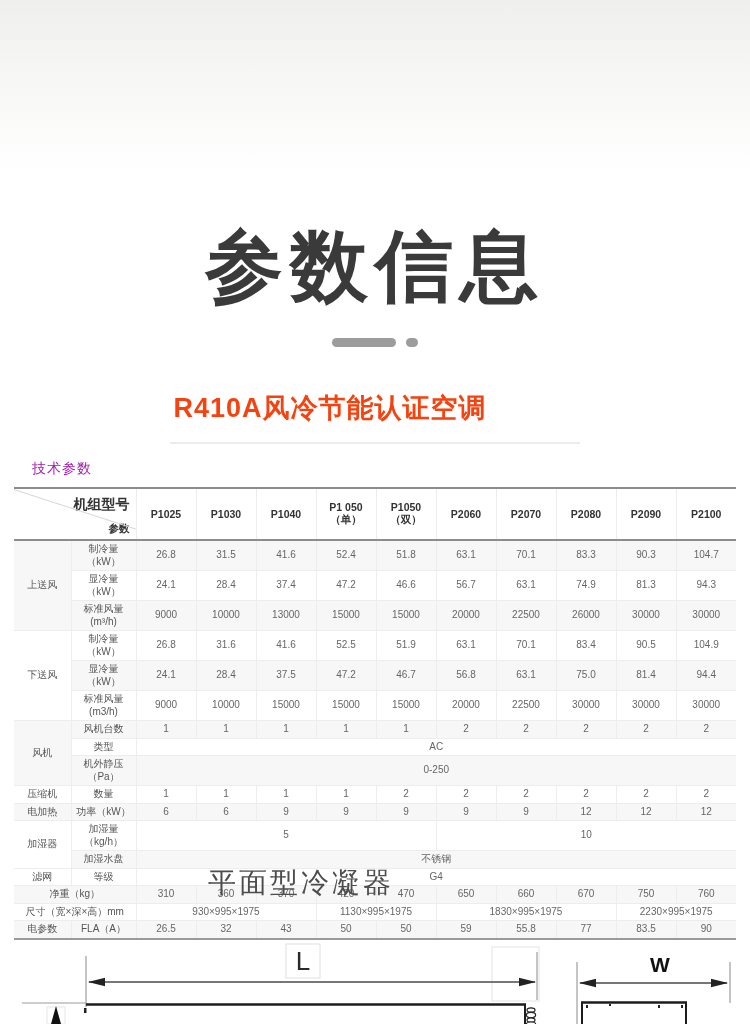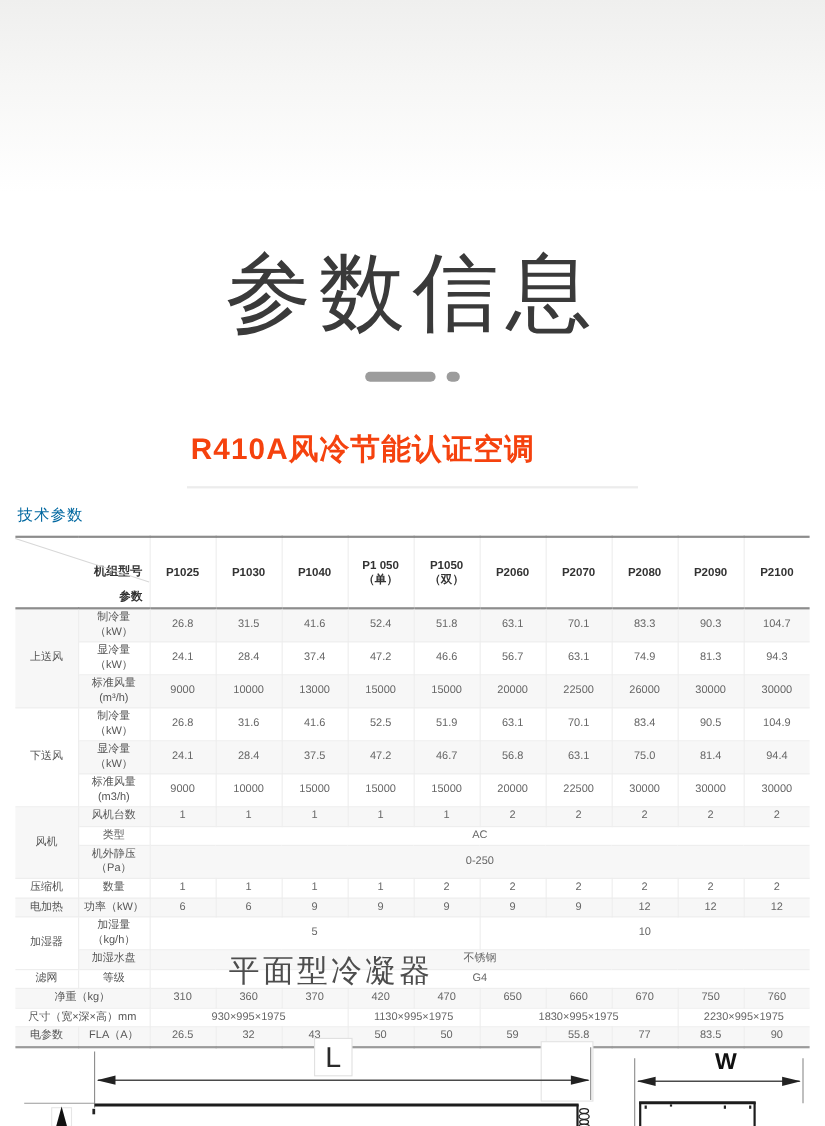--- a/index.html
+++ b/index.html
@@ -7,58 +7,58 @@
   body {
     position:relative; width:750px; height:1024px; overflow:hidden;
     background:#ffffff; font-family:"Liberation Sans","DejaVu Sans",sans-serif;
   }
   .top-fade {
     position:absolute; left:0; top:0; width:750px; height:175px;
     background:linear-gradient(180deg,#efefee 0%,#f7f7f6 45%,#ffffff 100%);
   }
   .title-block { position:absolute; left:0; top:224px; width:750px; text-align:center; }
   .big-title {
-    font-size:78px; font-weight:400; color:#3a3a3a; letter-spacing:7px; line-height:1.1;
+    font-size:78px; font-weight:700; color:#3a3a3a; letter-spacing:7px; line-height:1.1;
   }
   .underline-row {
     position:absolute; left:0; top:338px; width:750px;
     display:flex; justify-content:center; align-items:center; gap:10px;
   }
   .u-bar { width:64px; height:9px; border-radius:5px; background:#9c9c9c; }
   .u-dot { width:12px; height:9px; border-radius:5px; background:#9c9c9c; }
   .sub-title {
     position:absolute; left:0; top:390px; width:660px; text-align:center;
     font-size:27px; font-weight:bold; color:#f5420e; letter-spacing:1px;
   }
   .soft-divider {
     position:absolute; left:170px; top:442px; width:410px; height:2px; background:#ececec;
   }
   .tech-label {
-    position:absolute; left:16px; top:460px; font-size:14px; color:#0369a1; letter-spacing:1px;
+    position:absolute; left:32px; top:460px; font-size:14px; color:#a21caf; letter-spacing:1px;
   }
   
   .spec-table-wrap { position:absolute; left:14px; top:487px; width:722px; }
   table.spec {
     width:722px; border-collapse:collapse; table-layout:auto;
     border-top:2px solid #8c8c8c; border-bottom:2px solid #9a9a9a;
     font-size:10px; color:#666;
   }
   table.spec thead tr { height:42px; }
   table.spec th {
     font-size:10.5px; font-weight:bold; color:#333;
     border-bottom:2px solid #8c8c8c; border-left:1px solid #ededed; border-right:1px solid #ededed;
     text-align:center; vertical-align:middle;
   }
   th.corner { width:122px; position:relative; padding:3px 6px; font-weight:normal; }
   th.model-col { width:60px; }
   .corner-diag {
     position:absolute; left:0; top:0; width:128px; height:0;
     border-top:1px solid #d8d8d8; transform-origin:0 0; transform:rotate(18deg);
   }
-  .corner-top  { display:block; text-align:right; font-size:11px; font-weight:bold; color:#333; margin-top:20px; }
+  .corner-top  { display:block; text-align:right; font-size:14px; font-weight:bold; color:#333; margin-top:4px; }
   .corner-bot  { display:block; text-align:right;  font-size:10.5px; font-weight:bold; color:#333; margin-top:8px; margin-left:14px; }
   table.spec td {
     border:1px solid #ededed; text-align:center; vertical-align:middle;
     padding:2px 1px; line-height:1.25; background:#ffffff;
   }
   table.spec tr.odd td { background:#f7f7f7; }
   table.spec tr > *:first-child { border-left:0; }
   table.spec tr > *:last-child  { border-right:0; }
   td.group-cell { width:57px; color:#555; }
   td.label-cell { width:65px; color:#555; }

